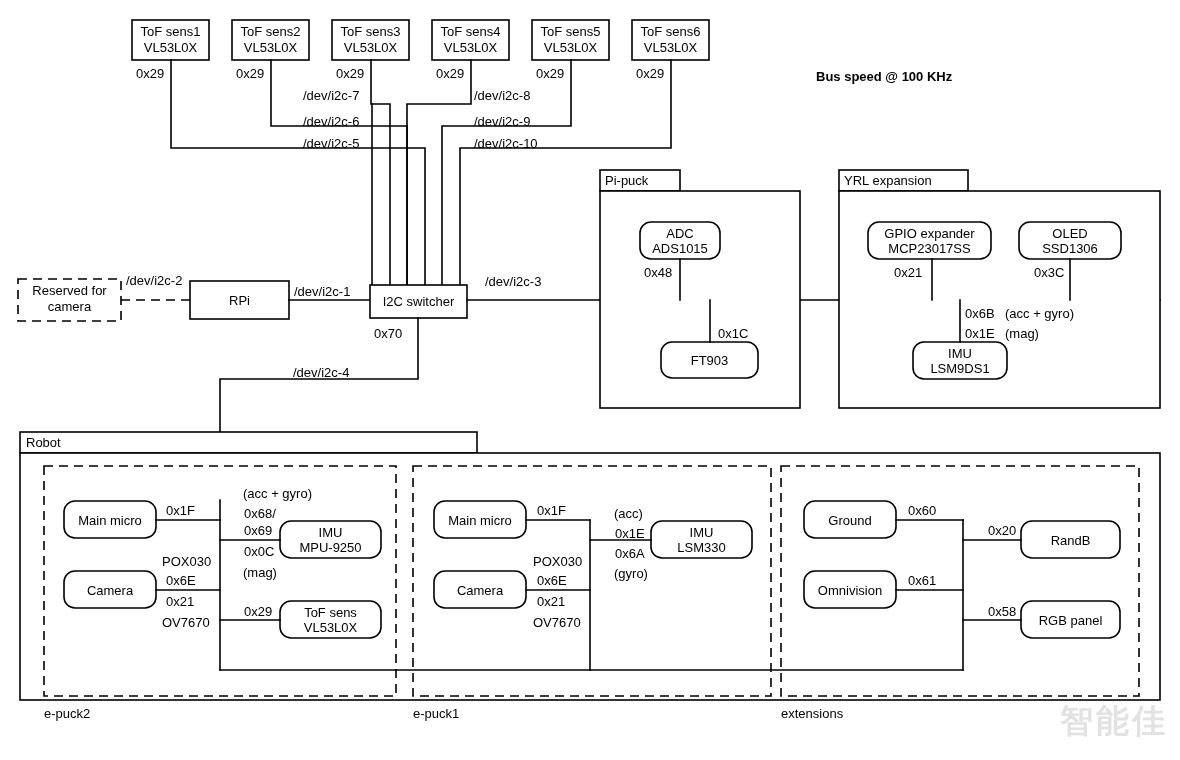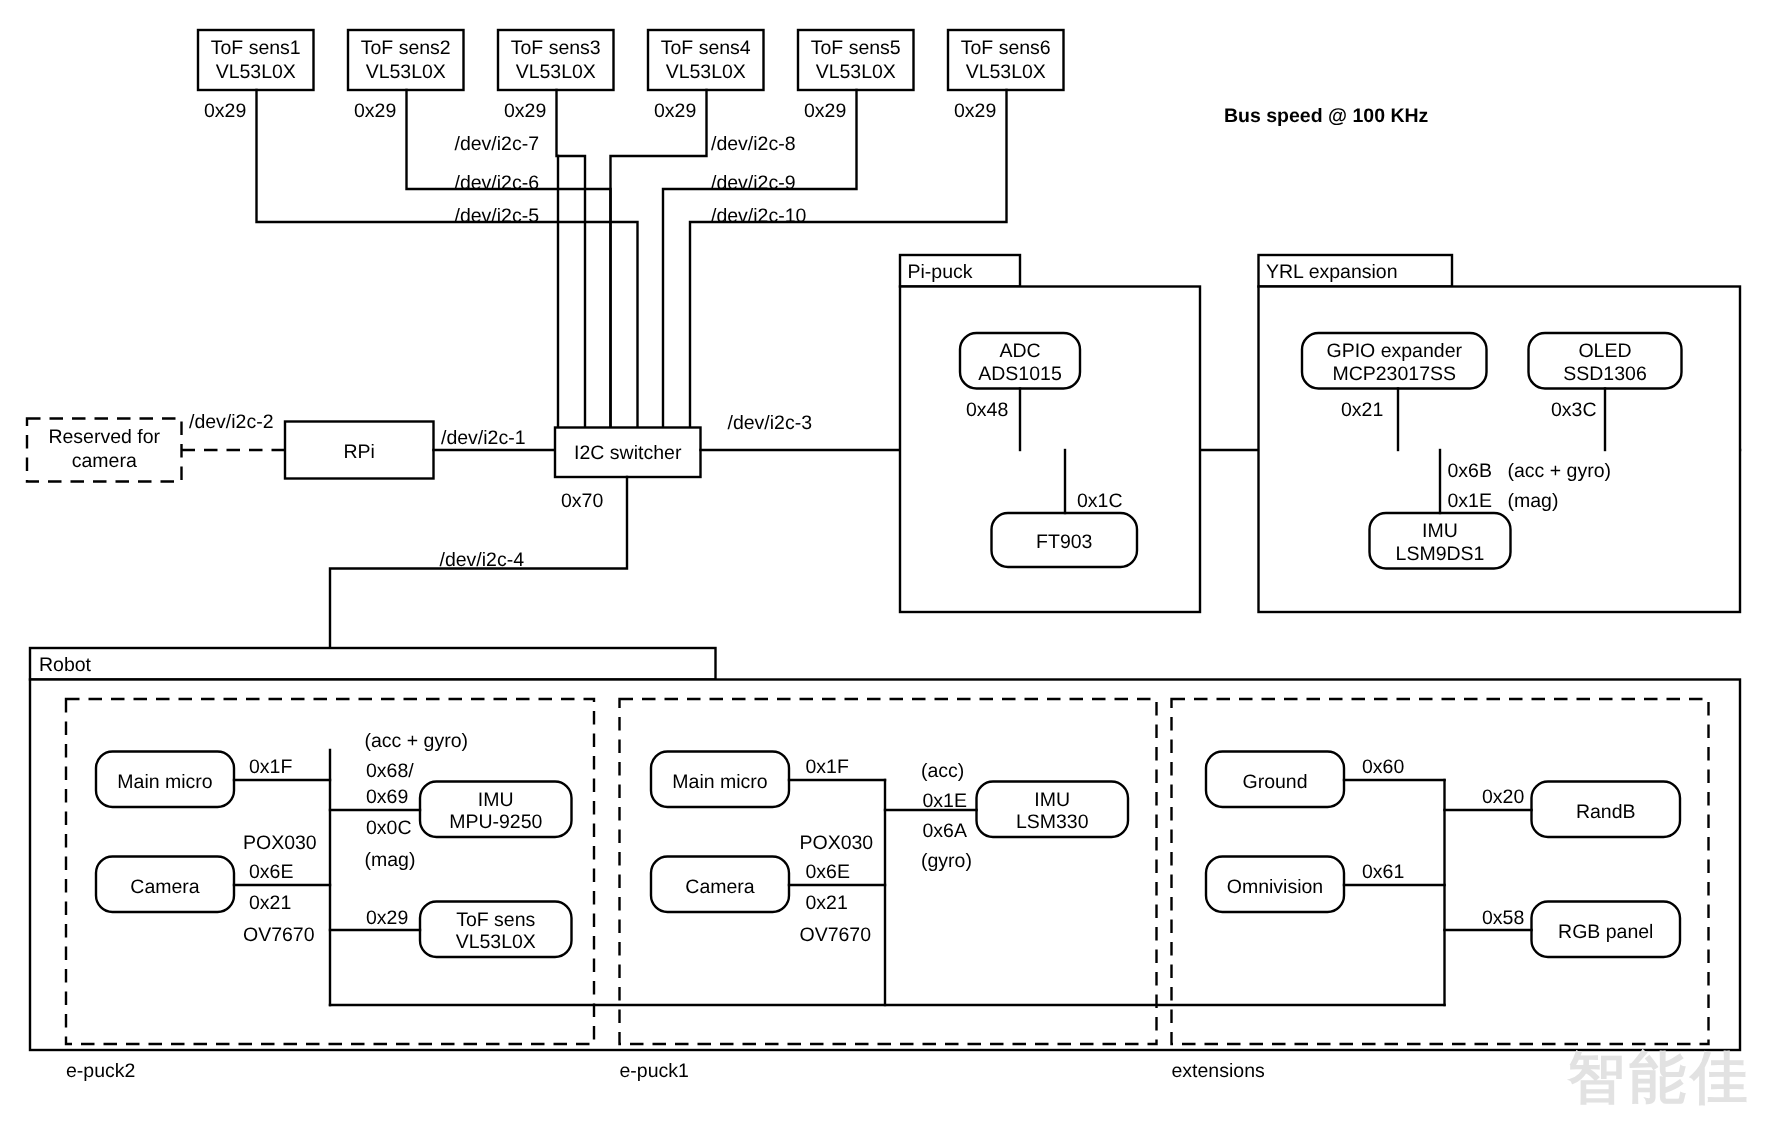--- a/index.html
+++ b/index.html
@@ -75,21 +75,21 @@
     fill: #ff00ff;
   }
   .lbl-group {
     font-size: 13px;
     fill: #000000;
   }
   .watermark {
     position: absolute;
     right: 12px;
     bottom: 16px;
-    font-size: 38px;
+    font-size: 33px;
     font-weight: bold;
     color: #e2e2e2;
     letter-spacing: 3px;
     user-select: none;
     font-family: "DejaVu Sans", sans-serif;
     margin-left: 20px;
   }
 </style>
 </head>
 <body>

